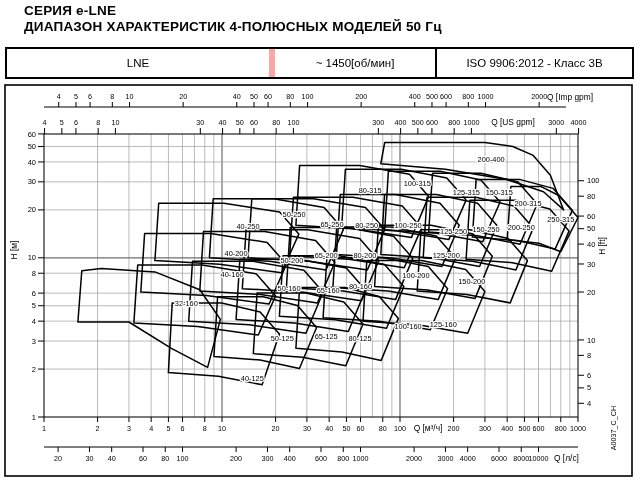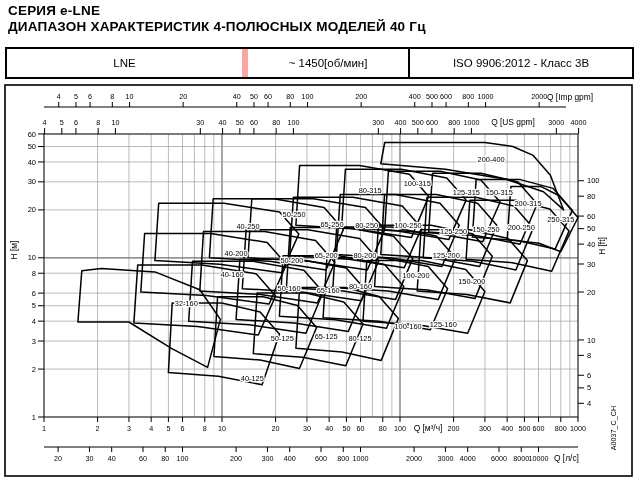--- a/index.html
+++ b/index.html
@@ -1,35 +1,35 @@
 <!DOCTYPE html>
 <html><head>
 <meta charset="utf-8">
 <style>
   html,body{margin:0;padding:0;background:#fff;}
   body{width:642px;height:489px;position:relative;overflow:hidden;
        font-family:"Liberation Sans","DejaVu Sans",sans-serif;color:#000;}
-  .title-block{position:absolute;left:8px;top:3px;line-height:16px;}
+  .title-block{position:absolute;left:24px;top:3px;line-height:16px;}
   .title-line{font-size:13.5px;font-weight:bold;letter-spacing:0.2px;white-space:nowrap;}
   .info-table{position:absolute;left:5px;top:47px;width:625px;height:28px;
               display:flex;border:2px solid #000;background:#fff;}
   .info-cell{display:flex;align-items:center;justify-content:center;
              font-size:11.5px;white-space:nowrap;}
-  .cell-1{width:235px;border-radius:11px;}
+  .cell-1{width:262px;border-radius:11px;}
   .cell-2{width:160px;border-left:6px solid #fca5a5;border-right:2px solid #000;}
   .cell-3{flex:1;border-radius:8px;}
   #chart{position:absolute;left:0;top:0;}
   svg text{font-family:"Liberation Sans","DejaVu Sans",sans-serif;}
 </style>
 </head>
 <body>
 
 <div class="title-block">
   <div class="title-line">СЕРИЯ e-LNE</div>
-  <div class="title-line">ДИАПАЗОН ХАРАКТЕРИСТИК 4-ПОЛЮСНЫХ МОДЕЛЕЙ 40 Гц</div>
+  <div class="title-line">ДИАПАЗОН ХАРАКТЕРИСТИК 4-ПОЛЮСНЫХ МОДЕЛЕЙ 50 Гц</div>
 </div>
 
 <div class="info-table">
   <div class="info-cell cell-1">LNE</div>
   <div class="info-cell cell-2">~ 1450[об/мин]</div>
   <div class="info-cell cell-3">ISO 9906:2012 - Класс 3B</div>
 </div>
 
 <svg id="chart" width="642" height="489" viewBox="0 0 642 489">
     <rect x="5" y="85" width="627" height="391" fill="#fff" stroke="#000" stroke-width="1.6"></rect>

